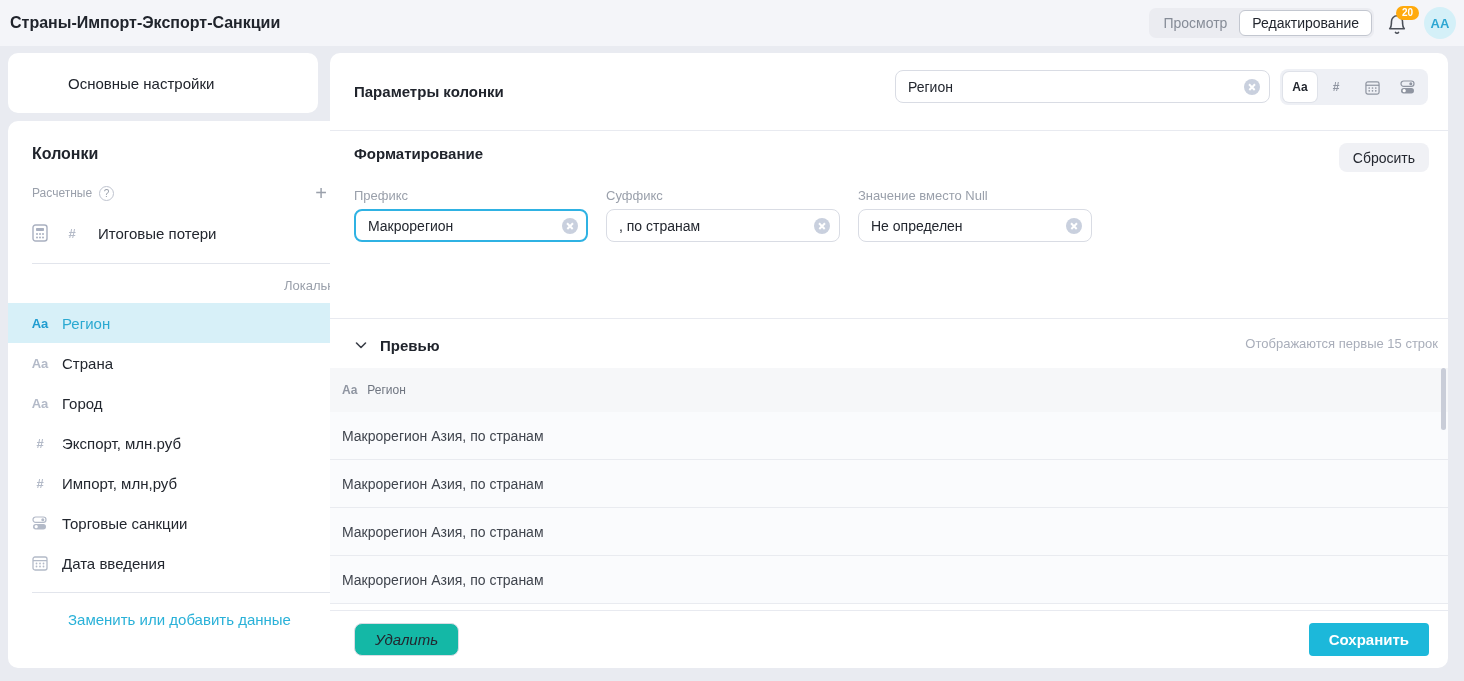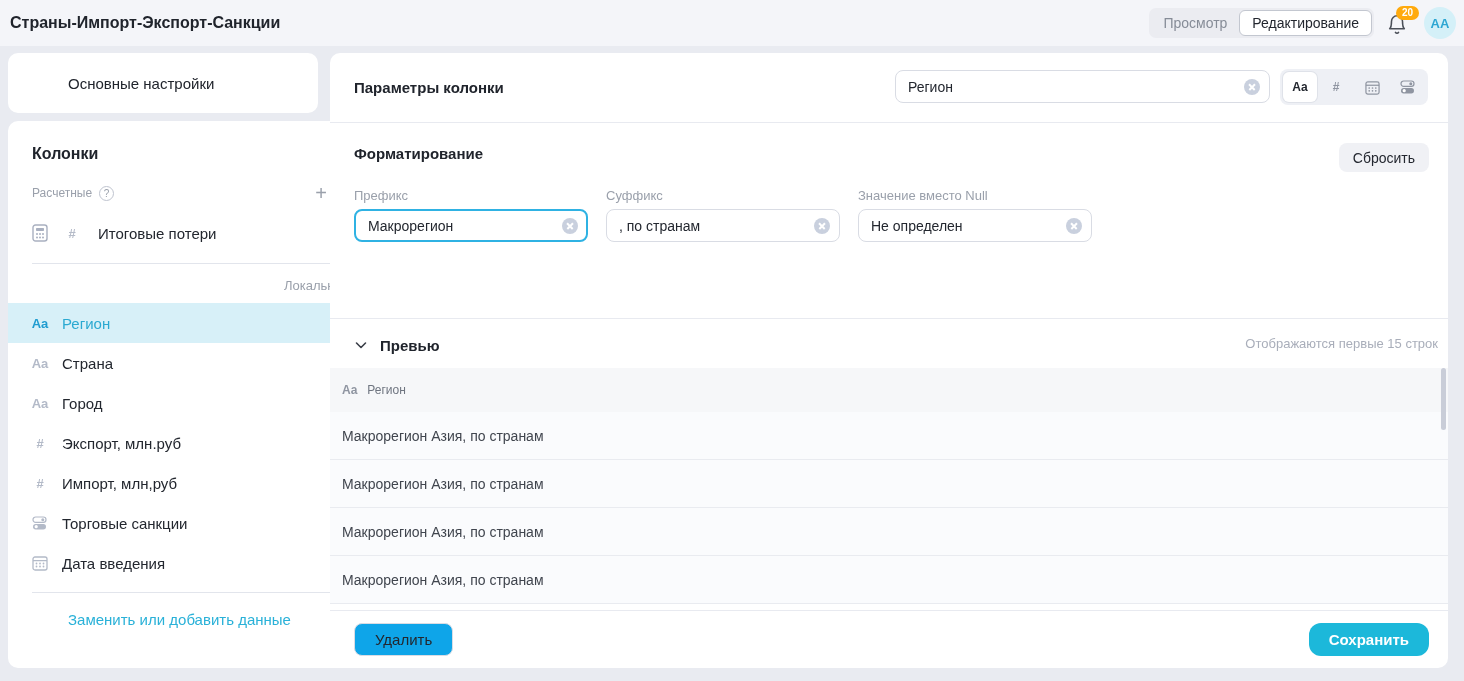--- a/index.html
+++ b/index.html
@@ -64,21 +64,21 @@
   .col-item .name { margin-left:12px; font-size:15px; color:#23272f; }
   .col-item.selected { background:#d7f0f8; }
   .col-item.selected .t-icon { color:#1f9cd0; }
   .col-item.selected .name { color:#2aa9d1; }
   .replace-link {
     display:block; text-align:center; margin-top:18px;
     color:#29b1d8; font-size:15px; font-weight:500; cursor:pointer;
   }
   
   .card-main { left:330px; top:53px; width:1118px; height:615px; }
-  .main-header { position:absolute; top:0; left:0; width:100%; height:70px; display:flex; align-items:center; border-bottom:1px solid #e8eaf0; }
+  .main-header { position:absolute; top:0; left:0; width:100%; height:78px; display:flex; align-items:center; border-bottom:1px solid #e8eaf0; }
   .main-title { font-size:15px; font-weight:700; color:#20242c; margin-left:24px; }
   .name-input-wrap { position:absolute; left:565px; top:17px; width:375px; }
   .input-box {
     width:100%; height:33px; border:1px solid #d9dce4; border-radius:8px; background:#fff;
     font-family:"Liberation Sans", sans-serif; font-size:14px; color:#23272f; padding:0 34px 0 12px; outline:none;
   }
   .input-box.focused { border:2px solid #2fb2e3; }
   .clear-icon {
     position:absolute; right:10px; top:50%; transform:translateY(-50%);
     width:16px; height:16px; border-radius:50%; background:#c9d0de; cursor:pointer;
@@ -124,26 +124,26 @@
   .pv-row {
     position:absolute; left:0; width:100%; height:48px; background:#fafbfd;
     display:flex; align-items:center; border-bottom:1px solid #e9ebf0;
   }
   .pv-row span { margin-left:12px; font-size:14px; color:#40454e; }
   .pv-scrollbar { position:absolute; right:2px; top:315px; width:5px; height:62px; background:#c9cdd8; border-radius:3px; }
   
   .main-footer { position:absolute; left:0; bottom:0; width:100%; height:58px; border-top:1px solid #e8eaf0; }
   .delete-btn {
     position:absolute; left:24px; top:12px; height:33px; padding:0 20px;
-    background:#0ea5e9; border:1px solid #d9dce4; border-radius:8px;
-    font-family:"Liberation Sans", sans-serif; font-size:15px; color:#23272f; cursor:pointer;
+    background:#14b8a6; border:1px solid #d9dce4; border-radius:8px;
+    font-family:"Liberation Sans", sans-serif; font-size:15px; color:#23272f; cursor:pointer;font-style:italic;
   }
   .save-btn {
     position:absolute; right:19px; top:12px; height:33px; padding:0 20px;
-    background:#1cb8da; border:none; border-radius:12px;
+    background:#1cb8da; border:none; border-radius:4px;
     font-family:"Liberation Sans", sans-serif; font-size:15px; font-weight:700; color:#fff; cursor:pointer;
   }
   svg { display:block; }
 </style>
 </head>
 <body>
 
 <div class="topbar">
   <div class="topbar-title">Страны-Импорт-Экспорт-Санкции</div>
   <div class="topbar-right">

